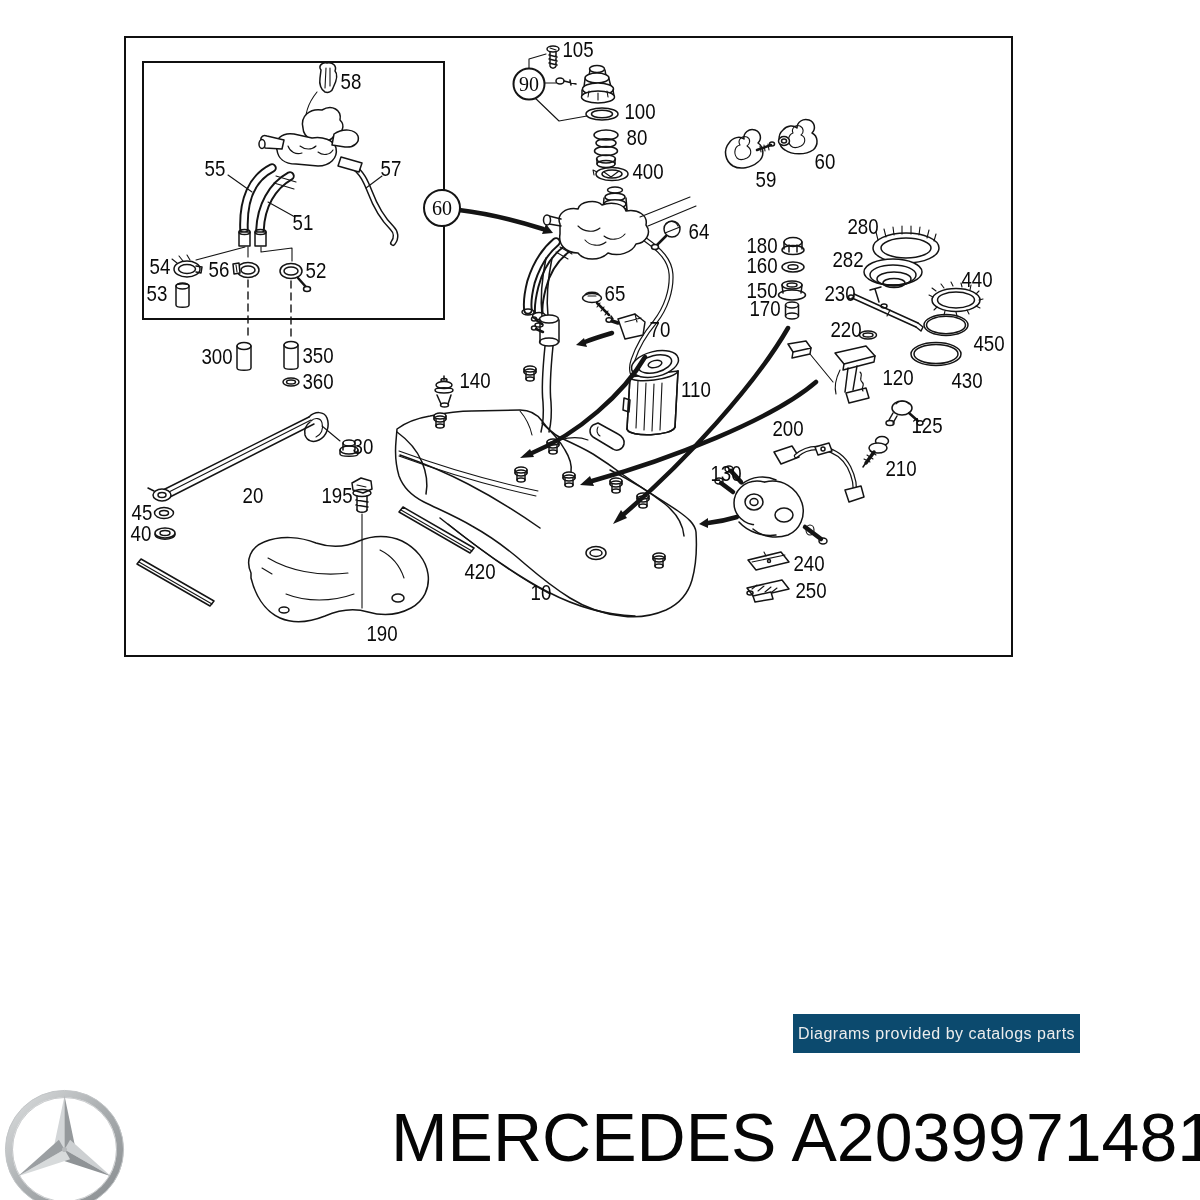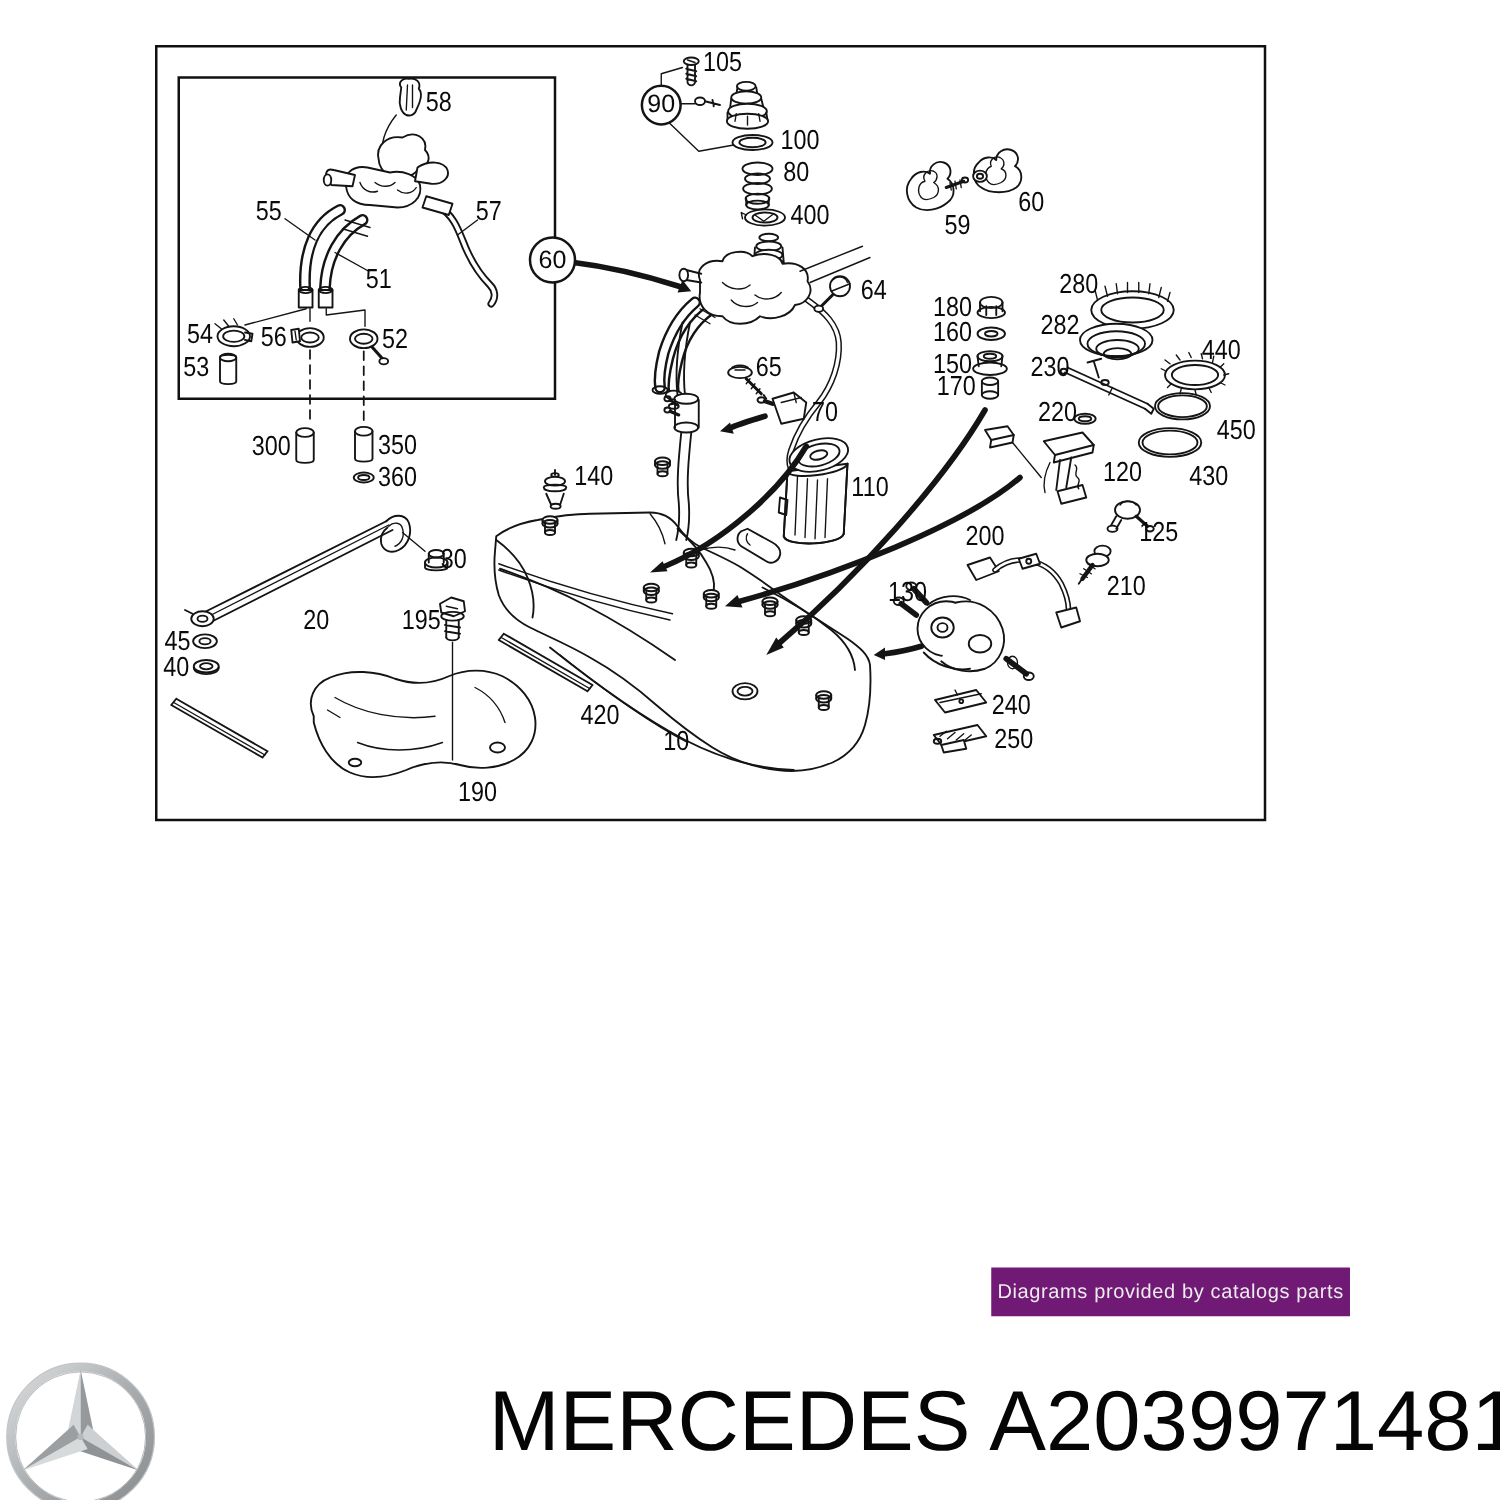--- a/index.html
+++ b/index.html
@@ -22,21 +22,21 @@
   #art .w3{stroke:#ffffff;stroke-width:3;fill:none}
   #art .w25{stroke:#ffffff;stroke-width:2.6;fill:none}
   #art .w2{stroke:#ffffff;stroke-width:2;fill:none}
   #art .thin{stroke-width:1.1}
   #art .dash{stroke-dasharray:7 5;stroke-width:1.4}
   #art .arrow{stroke-width:4.5}
   .pl{position:absolute;transform:translate(-50%,-50%) scaleX(0.85);
       font-size:22px;color:#0a0a0a;white-space:nowrap;}
   .plc{position:absolute;transform:translate(-50%,-50%);border:2px solid #141414;
       border-radius:50%;display:flex;align-items:center;justify-content:center;
-      font-size:20px;color:#0a0a0a;background:#fff;}
+      font-size:20px;color:#0a0a0a;background:#fff;font-family:Liberation Serif, serif;}
   .wm{position:absolute;left:793px;top:1014px;width:287px;height:39px;
       display:flex;align-items:center;justify-content:center;
       font-size:16px;letter-spacing:.5px;}
   .title{position:absolute;left:803px;top:1103px;transform:translateX(-50%);
       font-size:68px;line-height:1;color:#050505;white-space:nowrap;text-align:right;}
   #logo{position:absolute;left:2px;top:1087px;}
 </style>
 </head>
 <body>
 
@@ -487,21 +487,21 @@
   <div class="pl" style="left:142px;top:513px">45</div>
   <div class="pl" style="left:141px;top:534px">40</div>
   <div class="pl" style="left:337px;top:496px">195</div>
   <div class="pl" style="left:382px;top:634px">190</div>
   <div class="pl" style="left:480px;top:572px">420</div>
   <div class="pl" style="left:541px;top:593px">10</div>
 
   <div class="plc" style="left:442px;top:208px;width:34px;height:34px">60</div>
   <div class="plc" style="left:529px;top:84px;width:29px;height:29px">90</div>
 
-  <div class="wm" style="background: #701a75; color: rgb(237, 237, 237);">
+  <div class="wm" style="background: #0c4a6e; color: rgb(237, 237, 237);">
     <span>Diagrams provided by catalogs parts</span>
   </div>
 
   <svg id="logo" width="125" height="125" viewBox="0 0 128 128">
     <circle cx="64" cy="64" r="57" fill="none" stroke="url(#mg2)" stroke-width="7"></circle>
     <circle cx="64" cy="64" r="60.5" fill="none" stroke="#c2c5c7" stroke-width="1"></circle>
     <circle cx="64" cy="64" r="53.2" fill="none" stroke="#9a9ea1" stroke-width="0.8" opacity="0.7"></circle>
     <defs>
       <linearGradient id="mg2" x1="0" y1="0" x2="1" y2="1">
         <stop offset="0" stop-color="#dcdedf"></stop>

